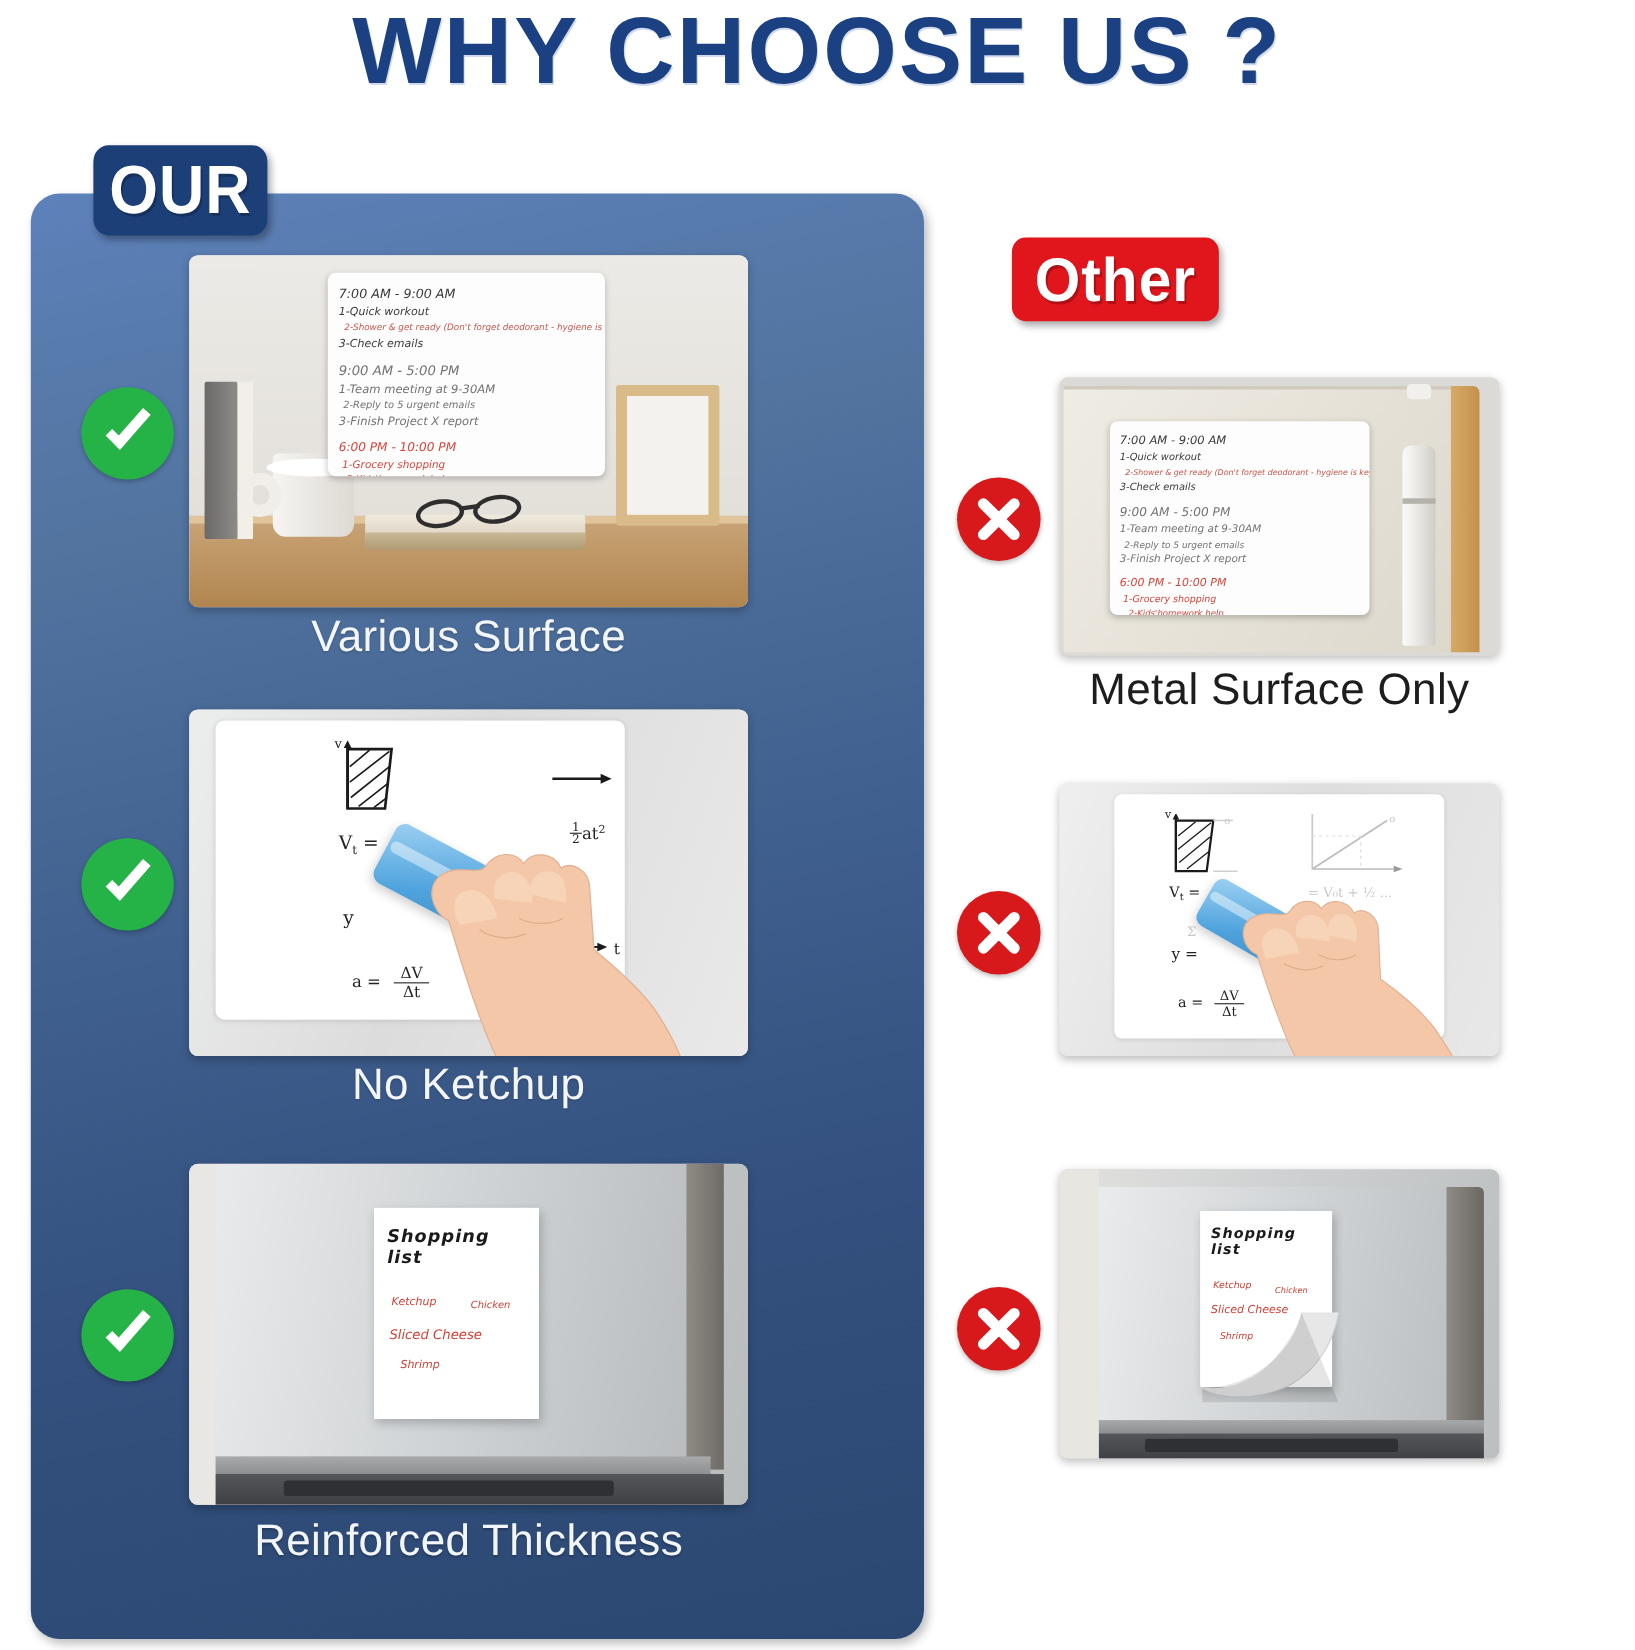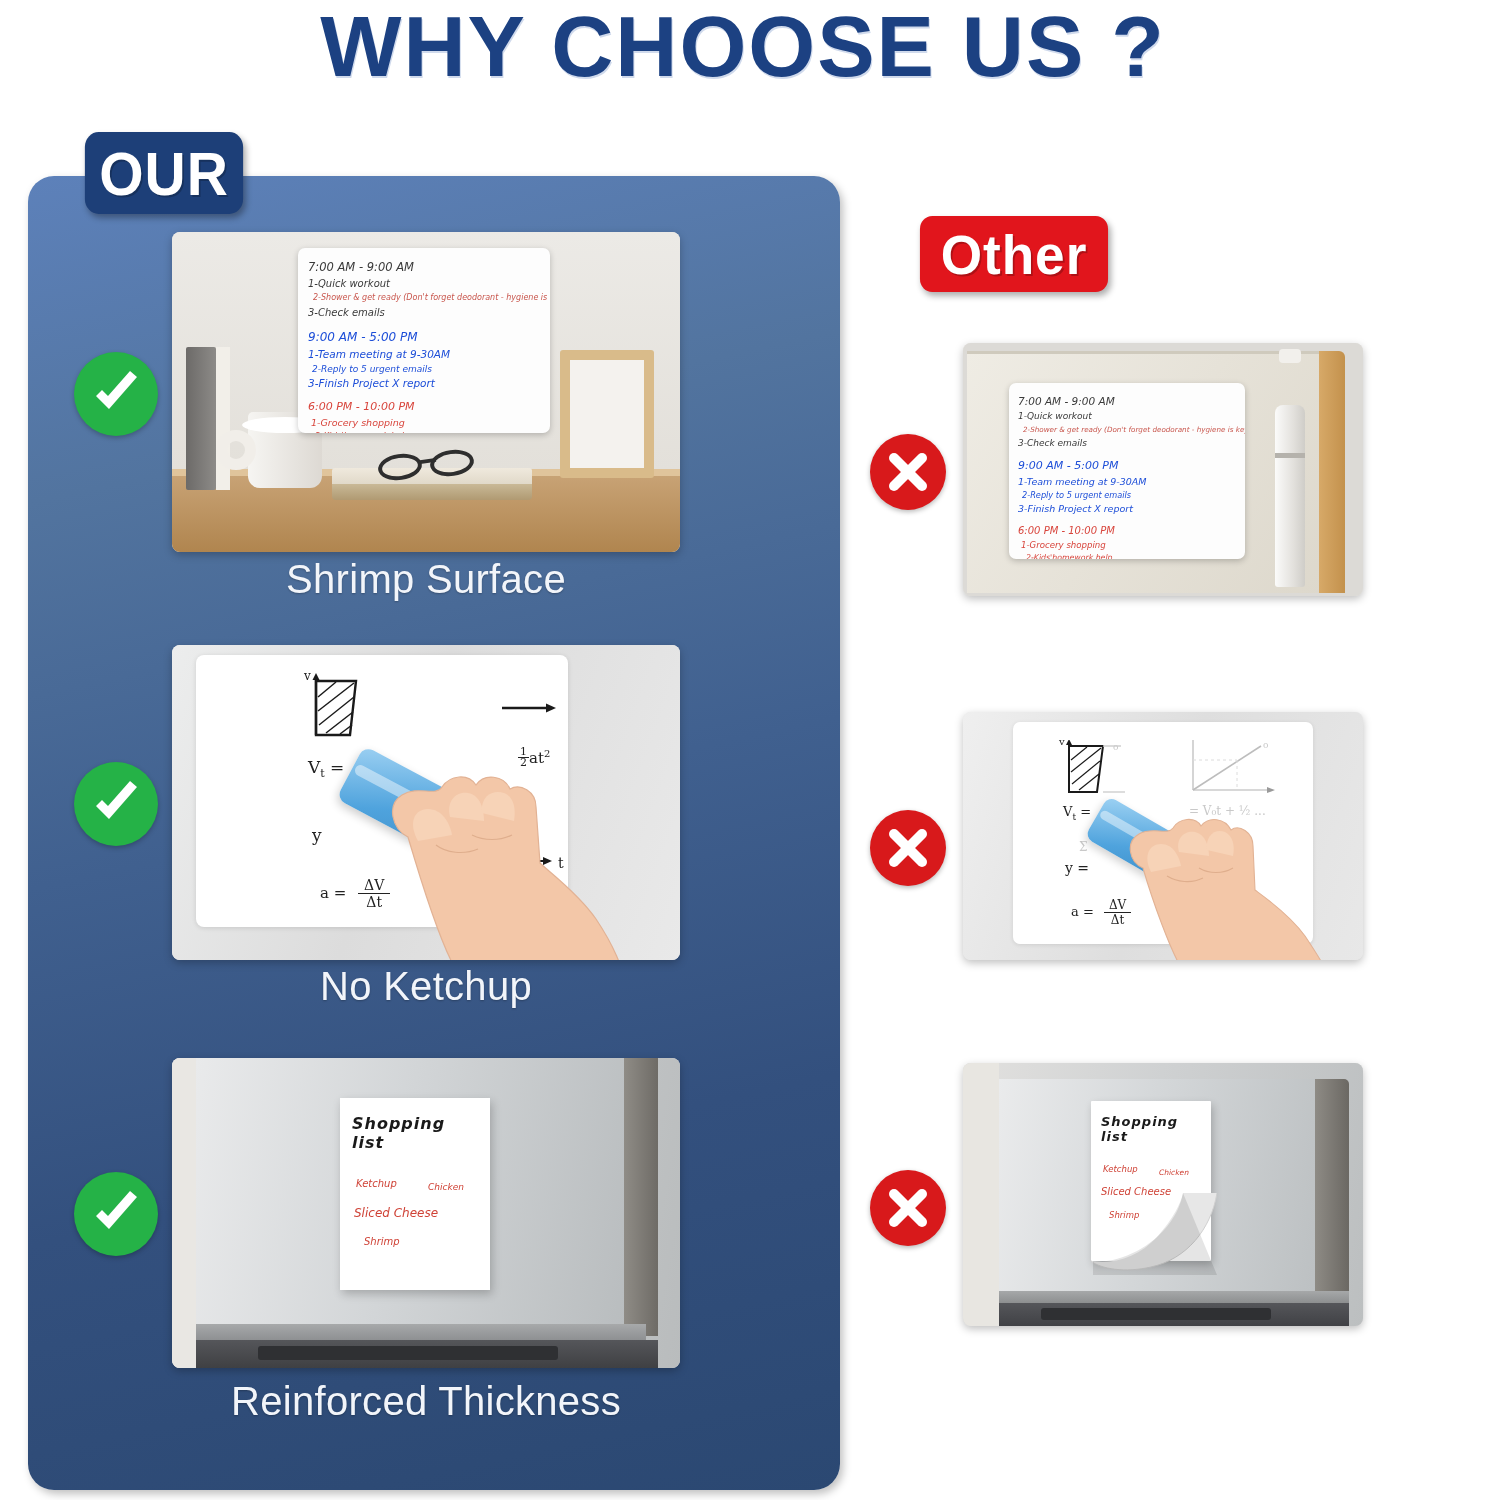--- a/index.html
+++ b/index.html
@@ -72,21 +72,21 @@
   
   .wb {
     position: absolute; background: #fdfdfd; border-radius: 7px;
     box-shadow: 0 2px 6px rgba(0,0,0,.22);
     font-family: "DejaVu Sans", sans-serif;
     font-style: italic;
     overflow: hidden;
   }
   .wb .ln { white-space: nowrap; }
   .blk { color: #3a3a3a; }
-  .orn { color: #1d4ed8; }
+  .orn { color: #737373; }
   .red { color: #d8453c; }
   .redsm { color: #c8554c; }
 
   
   .scene { position: absolute; left: 0; top: 0; width: 100%; height: 100%; }
 
   
   .slist {
     position: absolute; background: #fff;
     font-family: "DejaVu Sans", sans-serif;
@@ -168,21 +168,21 @@
       <div class="ln orn" style="font-size:10.5px;line-height:15px;">1-Team meeting at 9-30AM</div>
       <div class="ln orn" style="font-size:9px;line-height:14px;padding-left:4px;">2-Reply to 5 urgent emails</div>
       <div class="ln orn" style="font-size:10.5px;line-height:15px;">3-Finish Project X report</div>
 
       <div class="ln red" style="font-size:11px;line-height:18px;margin-top:7px;">6:00 PM - 10:00 PM</div>
       <div class="ln red" style="font-size:9.5px;line-height:14px;padding-left:3px;">1-Grocery shopping</div>
       <div class="ln red" style="font-size:8.5px;line-height:13px;padding-left:7px;">2-Kids'homework help</div>
     </div>
   </div>
 
-  <div class="caption cap-light" style="left:172px; top:556px; width:508px;">Shrimp Surface</div>
+  <div class="caption cap-light" style="left:172px; top:556px; width:508px;">Various Surface</div>
 
   <div class="status ok" style="left:74px; top:762px; width:84px; height:84px;">
     <svg width="84" height="84" viewBox="0 0 84 84" aria-hidden="true">
       <path d="M22 44 L35 57 L63 25 L56 19 L34 44 L28 38 Z" fill="#ffffff"></path>
     </svg>
   </div>
 
   <div class="card" style="left:172px; top:645px; width:508px; height:315px; background:#f0f0f0;">
 
     <div style="position:absolute;left:0;top:0;width:100%;height:100%;
@@ -344,20 +344,21 @@
       <div class="ln orn" style="font-size:9.5px;line-height:14px;">1-Team meeting at 9-30AM</div>
       <div class="ln orn" style="font-size:8.2px;line-height:13px;padding-left:4px;">2-Reply to 5 urgent emails</div>
       <div class="ln orn" style="font-size:9.5px;line-height:14px;">3-Finish Project X report</div>
 
       <div class="ln red" style="font-size:10px;line-height:17px;margin-top:6px;">6:00 PM - 10:00 PM</div>
       <div class="ln red" style="font-size:8.6px;line-height:13px;padding-left:3px;">1-Grocery shopping</div>
       <div class="ln red" style="font-size:7.8px;line-height:12px;padding-left:8px;">2-Kids'homework help</div>
     </div>
   </div>
 
+  <div class="caption cap-dark" style="left:963px; top:604px; width:400px;">Metal Surface Only</div>
 
   <div class="status bad" style="left:870px; top:810px; width:76px; height:76px;">
     <svg width="76" height="76" viewBox="0 0 76 76" aria-hidden="true">
       <g stroke="#ffffff" stroke-width="10" stroke-linecap="round">
         <line x1="24" y1="24" x2="52" y2="52"></line>
         <line x1="52" y1="24" x2="24" y2="52"></line>
       </g>
     </svg>
   </div>
 

